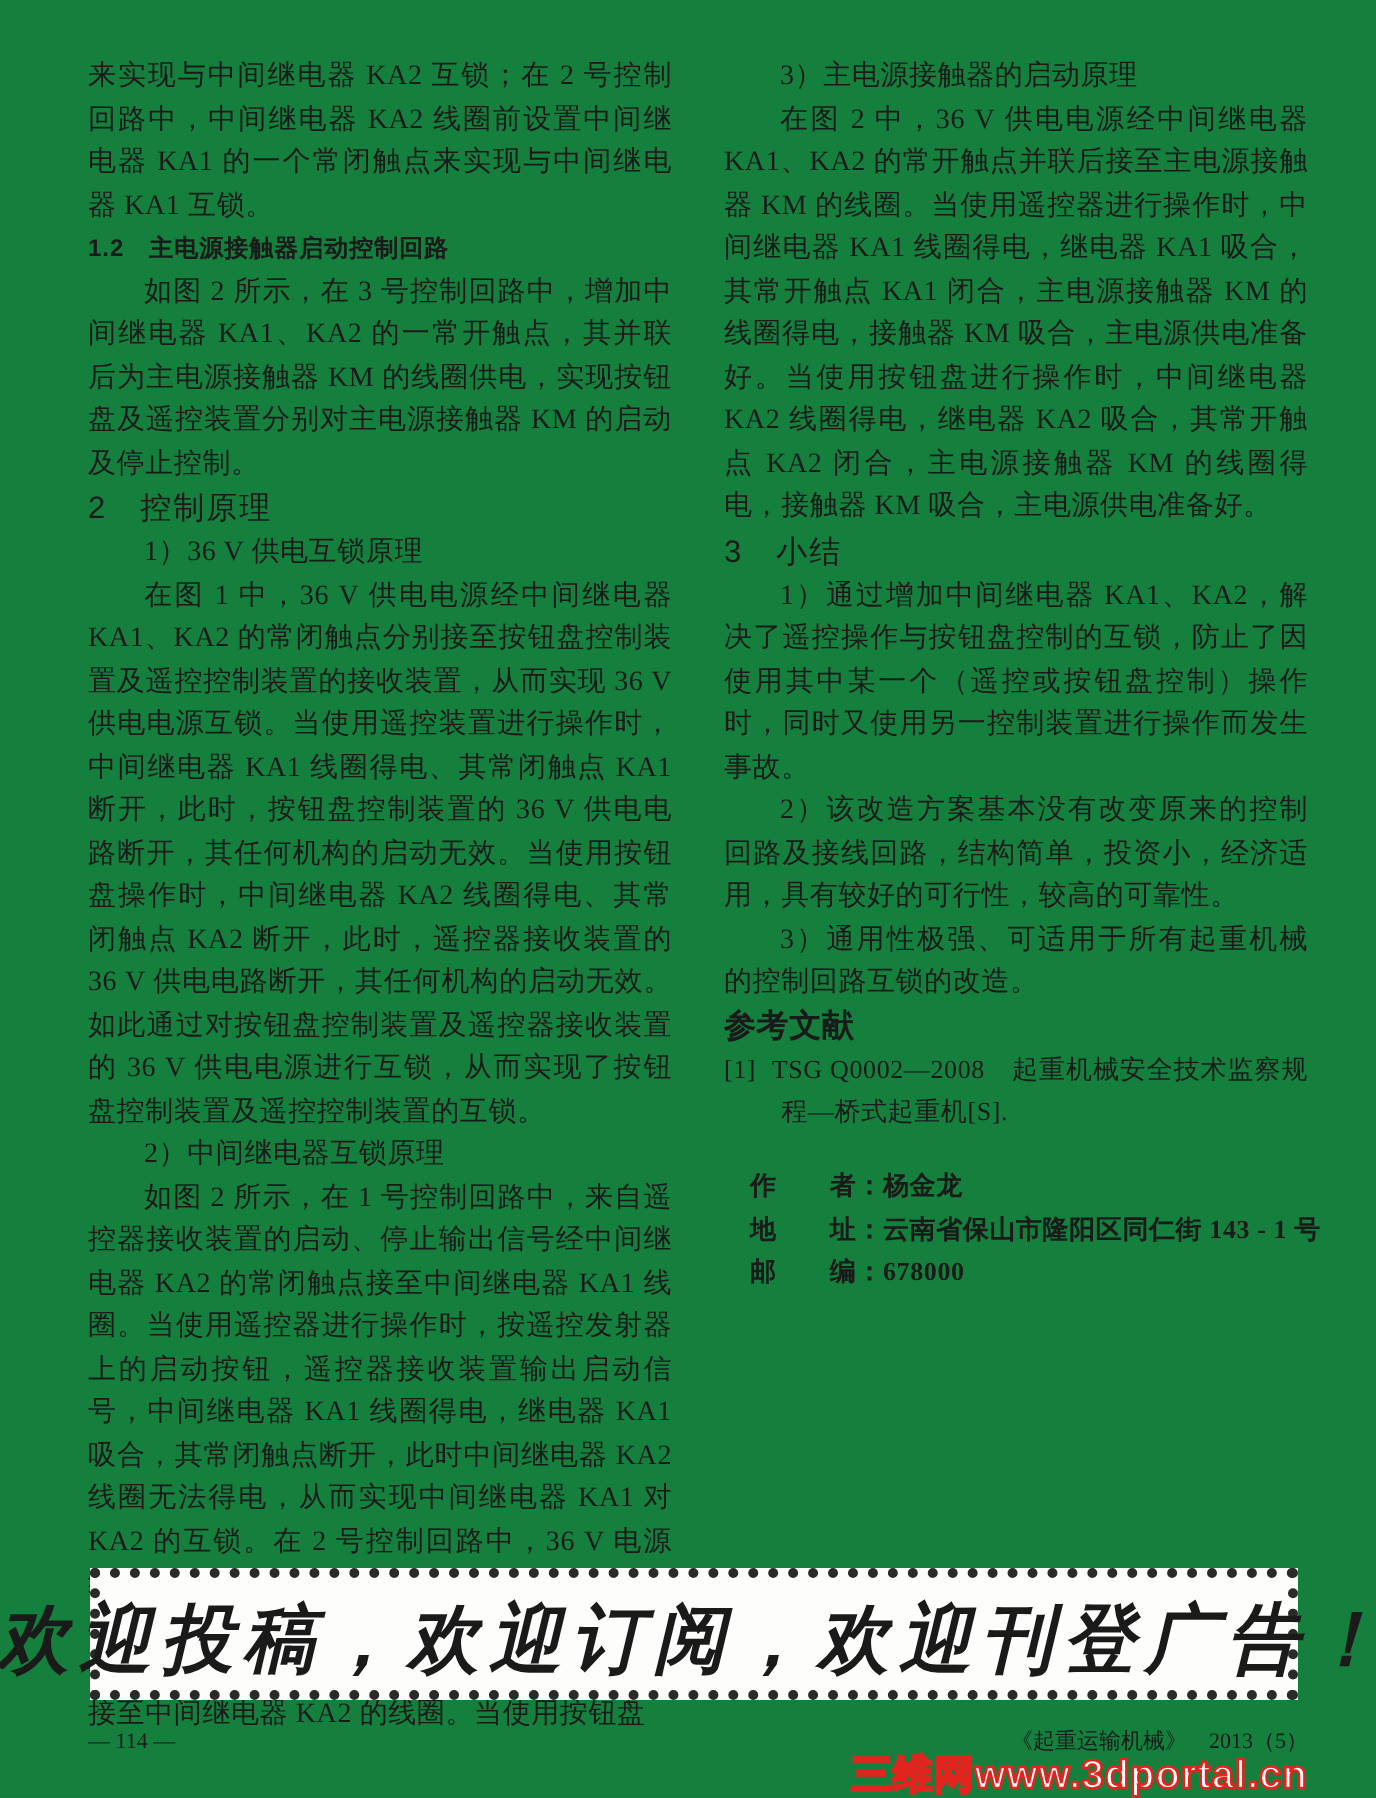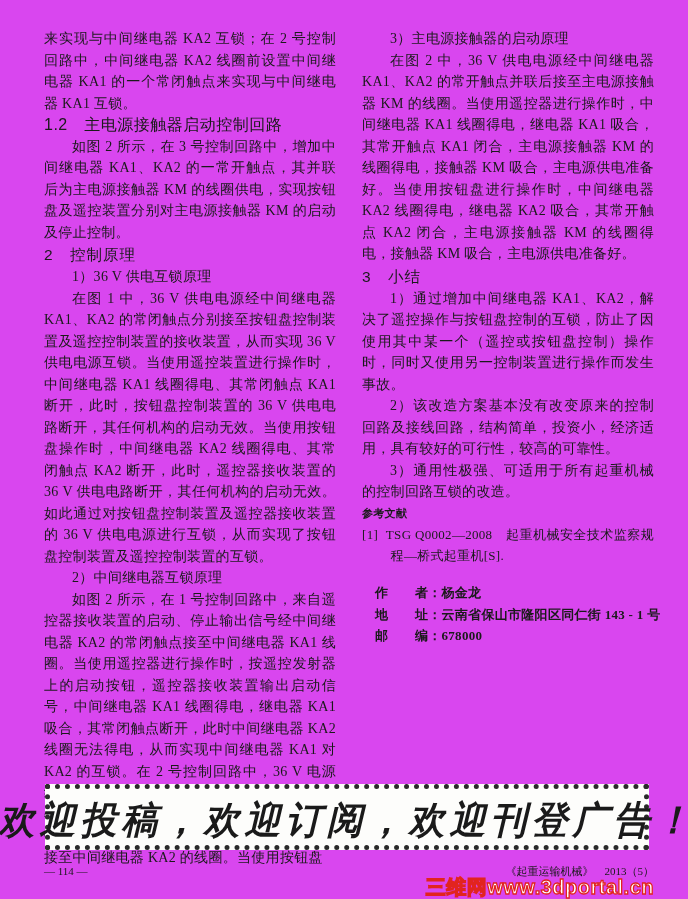--- a/index.html
+++ b/index.html
@@ -1,21 +1,21 @@
 <!DOCTYPE html>
 <html><head>
 <meta charset="utf-8">
 <style>
   html, body { margin: 0; padding: 0; background: #e8e8e6; }
   .page {
     position: relative;
     width: 688px;
     height: 899px;
     margin: 0 auto;
-    background: #d946ef;
+    background: #15803d;
     overflow: hidden;
     font-family: "Liberation Serif", "DejaVu Serif", serif;
     color: #1a1a1a;
   }
   .columns {
     position: absolute;
     left: 44px;
     top: 28px;
     width: 610px;
     display: flex;
@@ -25,39 +25,39 @@
     width: 292px;
     font-size: 14px;
     line-height: 21.5px;
     letter-spacing: 0.3px;
     text-align: justify;
   }
   .col p { margin: 0; text-align: justify; }
   .indent { text-indent: 2em; }
   .h-sub {
     font-family: "Liberation Sans", "DejaVu Sans", sans-serif;
-    font-weight: normal;
-    font-size: 16px;
+    font-weight: bold;
+    font-size: 12px;
     margin: 0;
     text-align: left;
     letter-spacing: 0.5px;
   }
   .h-section {
     font-family: "Liberation Sans", "DejaVu Sans", sans-serif;
     font-weight: normal;
     font-size: 15.5px;
     line-height: 23px;
     margin: 11px 0 9px 0;
     text-align: left;
     letter-spacing: 1px;
   }
   .ref-title {
     font-family: "Liberation Sans", "DejaVu Sans", sans-serif;
     font-weight: bold;
-    font-size: 11px;
+    font-size: 16px;
     text-align: center;
     margin: 12px 0 6px 0;
   }
   .ref-item {
     font-size: 13px;
     line-height: 21px;
     padding-left: 2.2em;
     text-indent: -2.2em;
   }
   .ref-item .ref-label { margin-right: 0.6em; }

